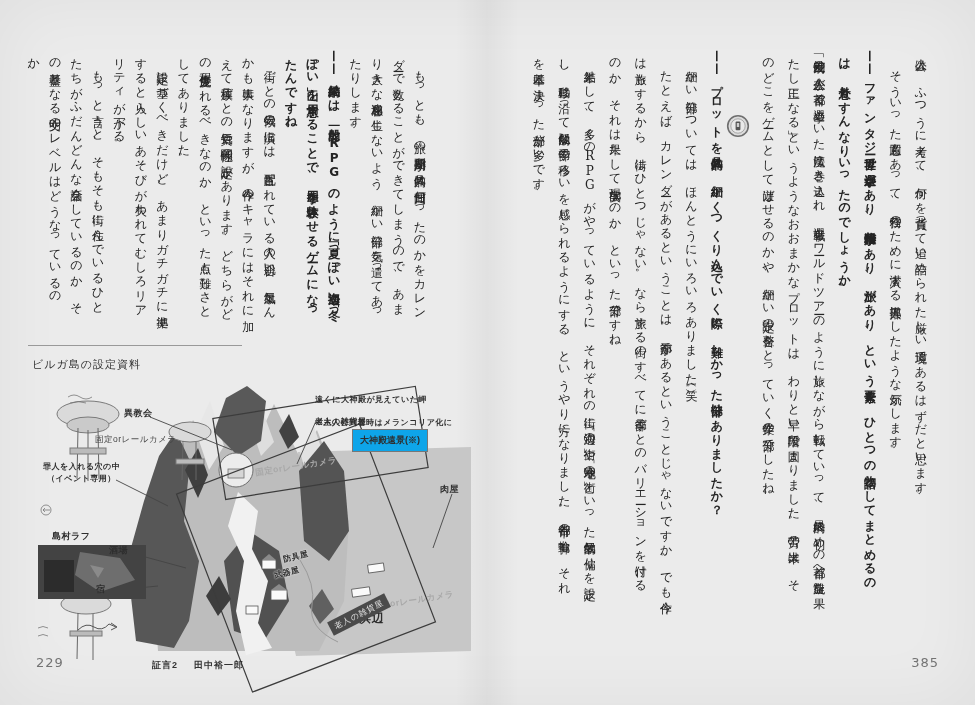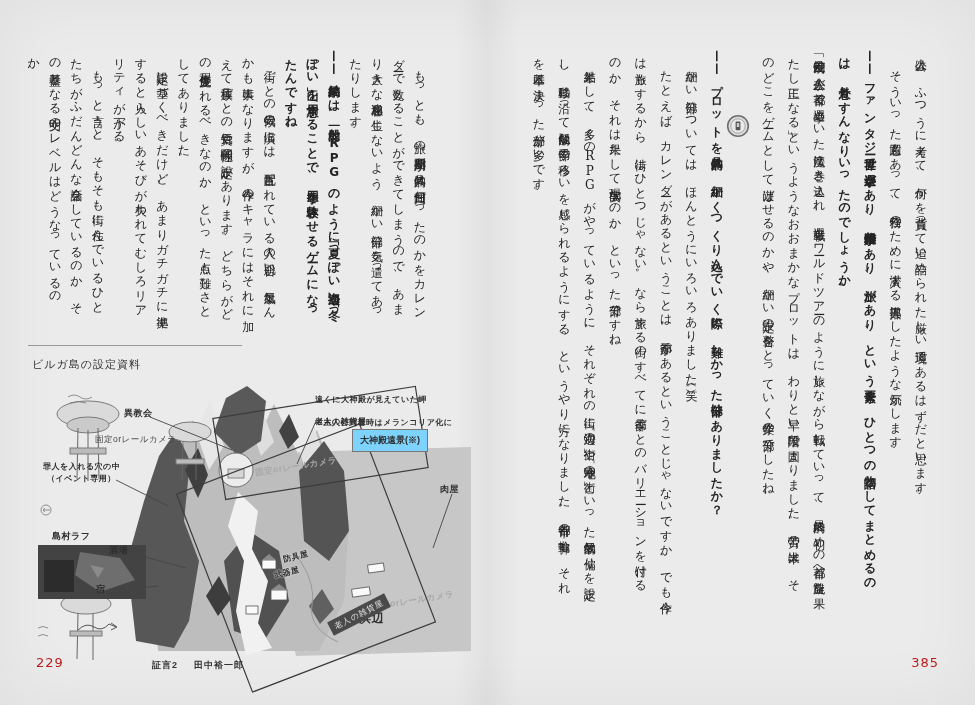--- a/index.html
+++ b/index.html
@@ -19,28 +19,28 @@
   .rtext{top:50px;right:42px;height:548px;line-height:2.12;}
   .ltext{top:50px;right:545px;height:267px;line-height:1.79;}
   
   .fig-rule{position:absolute;left:28px;top:345px;width:214px;height:1px;background:#999;}
   .fig-caption{position:absolute;left:32px;top:357px;font-size:11px;color:#333;letter-spacing:1px;}
   .fig-label{position:absolute;font-size:9px;font-weight:700;color:#2e2e2e;white-space:nowrap;letter-spacing:0.5px;}
   .fig-label.note{font-size:8px;font-weight:700;line-height:11px;}
   .fig-label.cam{color:#444;font-weight:400;font-size:8.5px;}
   .fig-label.cam-ghost{color:#a8a8a8;font-weight:700;font-size:8.5px;}
   .fig-label.halo{text-shadow:0 0 2px #dcdcdc,0 0 2px #dcdcdc;font-size:8px;}
-  .fig-box{position:absolute;border:1px solid #777;background:#7dd3fc;padding:4px 7px;
+  .fig-box{position:absolute;border:1px solid #777;background:#0ea5e9;padding:4px 7px;
            font-size:9px;font-weight:700;color:#2e2e2e;white-space:nowrap;}
   .fig-darkbox{position:absolute;background:#4a4a4a;color:#e9e9e9;padding:2px 5px;
            font-size:8px;white-space:nowrap;letter-spacing:1px;}
   .figure-svg{position:absolute;left:0;top:330px;}
   .emblem{position:absolute;left:726px;top:114px;}
   
-  .pagenum{position:absolute;top:655px;font-size:13px;color:#b91c1c;letter-spacing:1px;
+  .pagenum{position:absolute;top:655px;font-size:13px;color:#737373;letter-spacing:1px;
            font-family:"DejaVu Sans","Liberation Sans",sans-serif;}
   .pagenum.left{left:36px;} .pagenum.right{right:36px;}
   .footer-meta{position:absolute;left:152px;top:659px;display:flex;gap:16px;
            font-size:9px;font-weight:700;color:#333;letter-spacing:1px;}
 </style>
 </head>
 <body>
 
 <div class="spread">
   <div class="gutter"></div>

